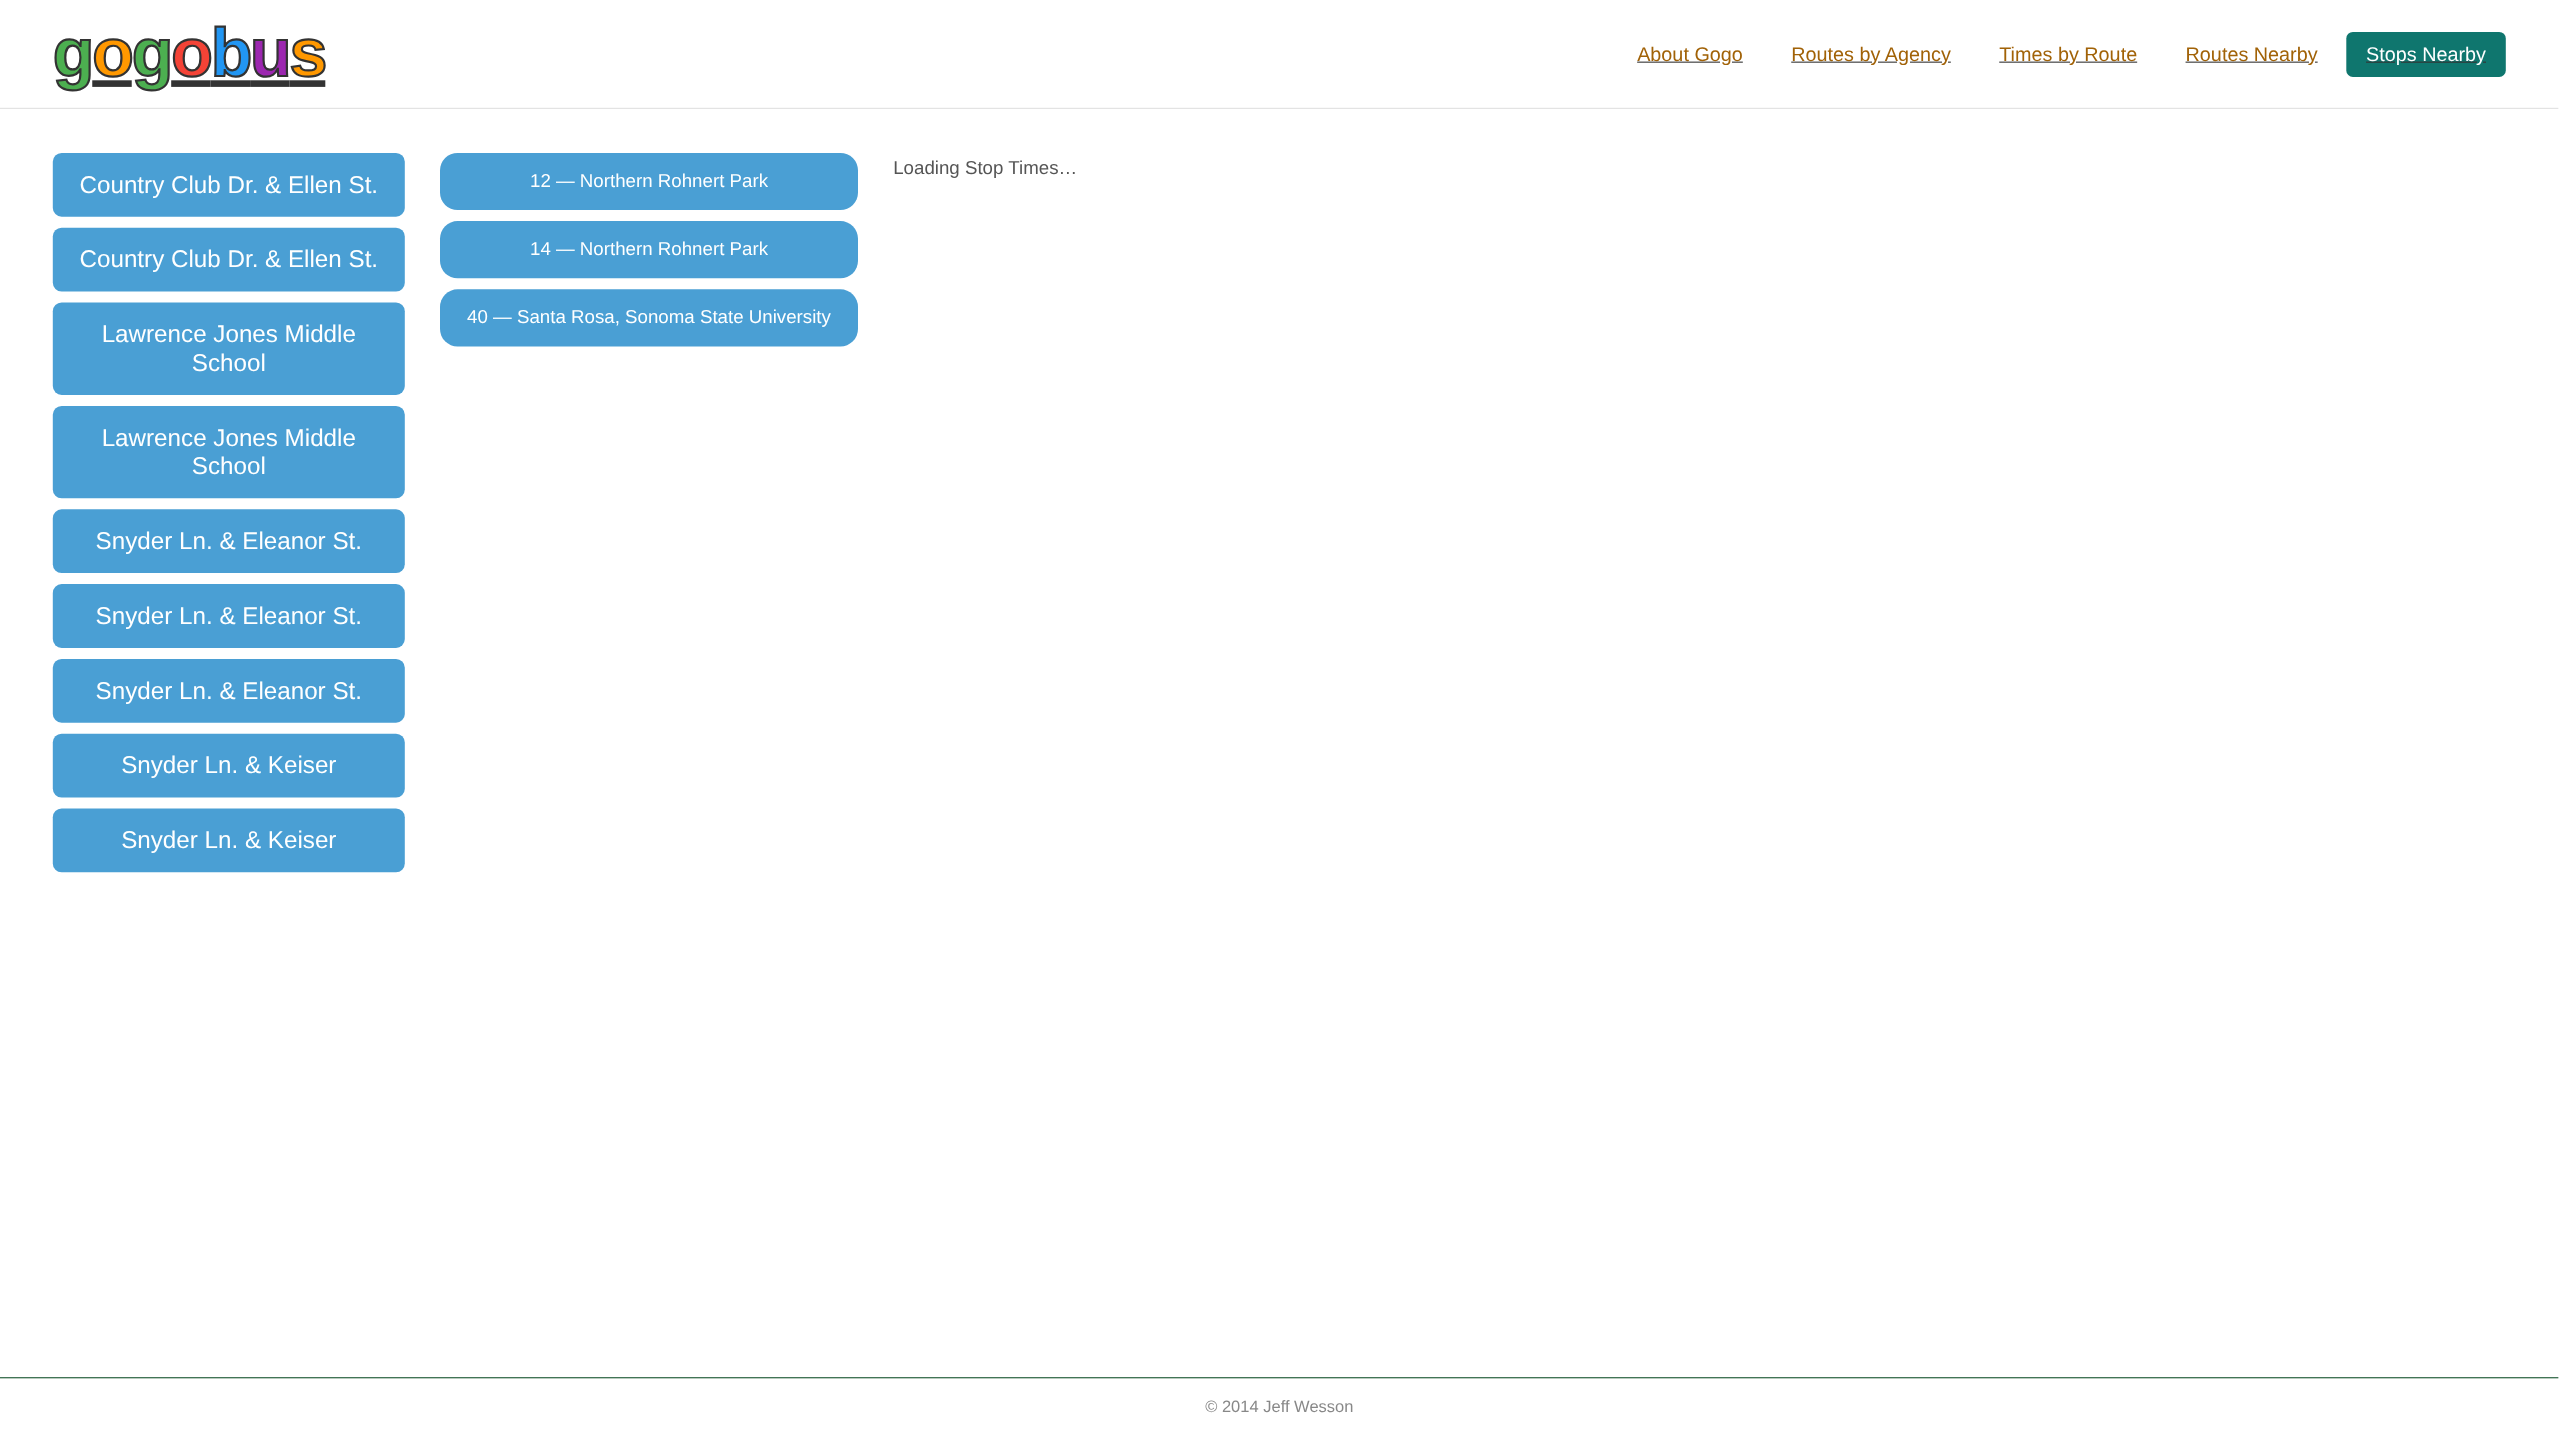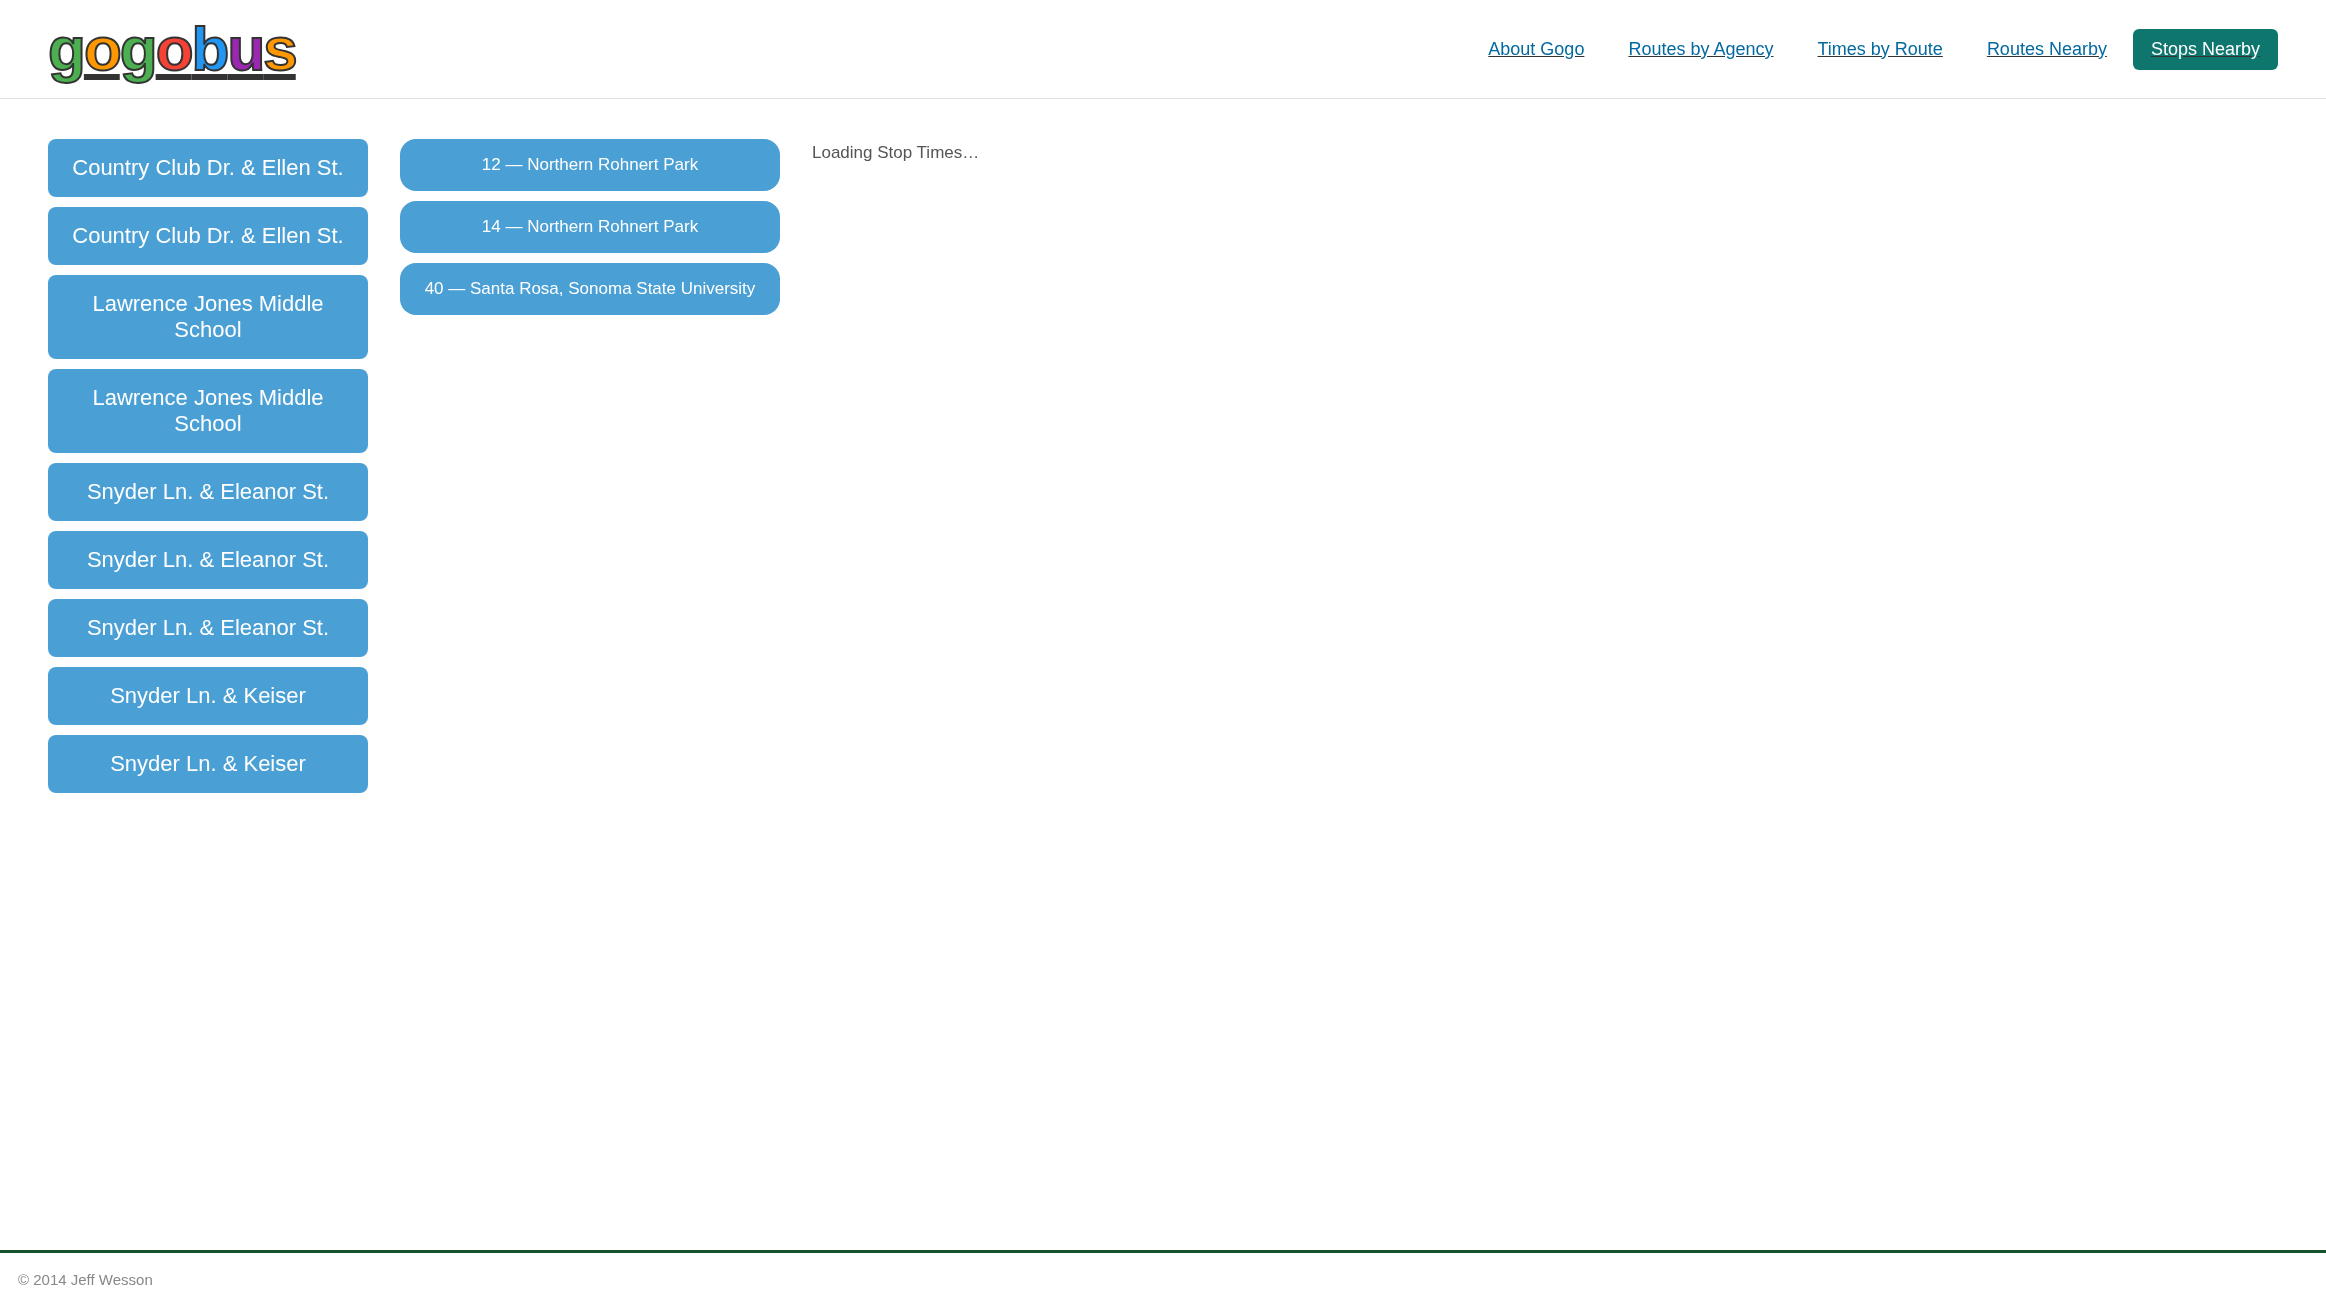--- a/index.html
+++ b/index.html
@@ -50,21 +50,21 @@
     .logo-u  { color: #9c27b0; -webkit-text-stroke: 2px #333; }
     .logo-s  { color: #ff9800; -webkit-text-stroke: 2px #333; }
 
     nav {
       display: flex;
       align-items: center;
       gap: 8px;
     }
 
     .nav-link {
-      color: #0369a1;
+      color: #a16207;
       text-decoration: none;
       font-size: 18px;
       padding: 10px 18px;
       border-radius: 6px;
       cursor: pointer;
       background: transparent;
       border: none;
       font-family: inherit;
     }
 
@@ -131,23 +131,23 @@
       transition: background 0.15s;
     }
 
     .loading-text {
       font-size: 17px;
       color: #555;
     }
 
     
     footer {
-      text-align: left;
+      text-align: center;
       padding: 18px;
-      border-top: 3px solid #14532d;
+      border-top: 1px solid #14532d;
       font-size: 15px;
       color: #888;
     }
   </style>
 </head>
 <body>
 
 <header>
   <div class="logo-wrap">
     <span class="logo-text">

